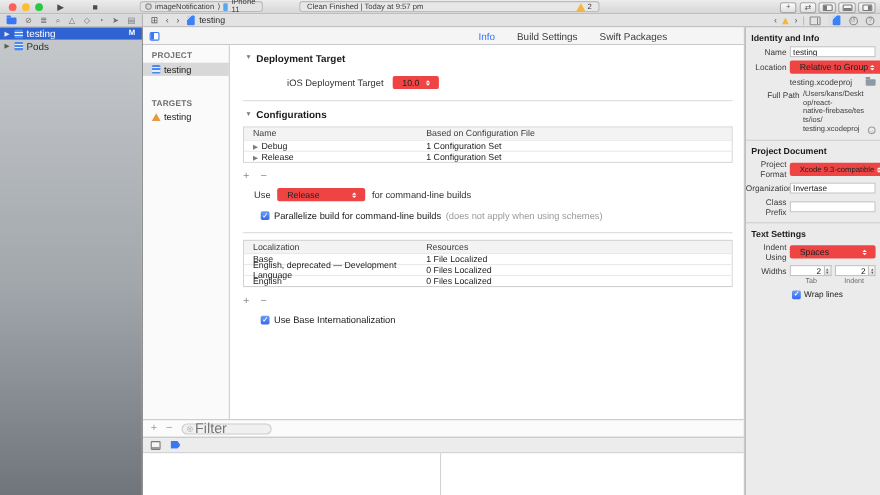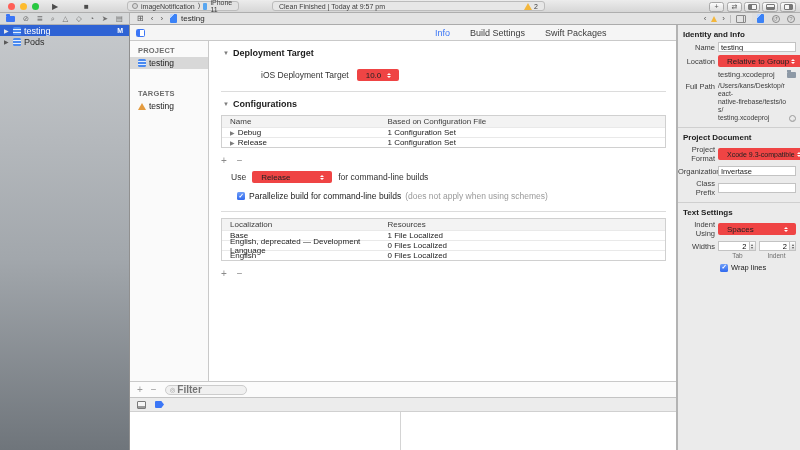--- a/index.html
+++ b/index.html
@@ -99,37 +99,37 @@
   .check-row { margin:8px 0 0 28px; display:flex; align-items:center; gap:4px; font-size:8.5px; color:#222; }
   .cb { width:8px; height:8px; border-radius:1.5px; background:linear-gradient(#6f9ef8,#3069ee); position:relative; flex-shrink:0; }
   .cb::after { content:"✓"; position:absolute; left:1.5px; top:-0.5px; color:#fff; font-size:6.5px; font-weight:bold; }
   .note { color:#9a9a9a; }
   .filterbar { position:absolute; left:0; top:356px; right:0; height:16px; border-top:1px solid #c9c9c9;
     background:#fbfbfb; display:flex; align-items:center; gap:8px; padding-left:7px; }
   .filterbar .pm { font-size:10px; color:#9a9a9a; line-height:10px; }
   .filter-field { width:82px; height:10px; border:1px solid #cccccc; border-radius:5px; background:#f0f0f0;
     display:flex; align-items:center; gap:2px; padding:0 4px; }
   .filter-field .fi { font-size:6.5px; color:#9a9a9a; }
-  .filter-field input { border:none; background:transparent; outline:none; width:60px; font-size:10px;
-    font-family:inherit; color:#444;font-weight:bold; }
+  .filter-field input { border:none; background:transparent; outline:none; width:60px; font-size:13px;
+    font-family:inherit; color:#444; }
   .debugbar { position:absolute; left:0; top:372px; right:0; height:14px; background:#ececec;
     border-top:1px solid #c4c4c4; display:flex; align-items:center; gap:9px; padding-left:7px; }
   .dbg-toggle { width:9px; height:8px; border:1px solid #7a7a7a; border-radius:1px;
     background:linear-gradient(0deg,#9a9a9a 0 2px,#f5f5f5 2px); }
   .bp-badge { width:9px; height:7px; background:#3b76f6; border-radius:1px;
     clip-path:polygon(0 0,70% 0,100% 50%,70% 100%,0 100%); }
   .panes { position:absolute; left:0; top:386px; right:0; bottom:0; background:#fff; border-top:1px solid #d0d0d0; }
   .pane-div { position:absolute; left:270px; top:0; bottom:0; width:1px; background:#d4d4d4; }
 
   
   .inspector { position:absolute; left:677px; top:25px; width:123px; height:425px; background:#ebebeb;
     border-left:1px solid #b3b3b3; font-size:7.5px; color:#3c3c3c; }
   .ititle { margin:5px 0 0 5px; font-size:8px; font-weight:bold; color:#1c1c1c; }
   .irow { display:flex; align-items:center; margin:3px 4px 0 0; }
-  .irow.top { align-items:flex-start; }
+  .irow.top { align-items:flex-start;padding-left:12px; }
   .ilabel { width:37px; text-align:right; flex-shrink:0; font-size:7.5px; }
   .ival { flex:1; margin-left:3px; }
   .ifield { flex:1; margin-left:3px; height:10px; background:#fff; border:1px solid #c3c3c3;
     font-size:7.5px; padding:0 2px; font-family:inherit; color:#222; outline:none; min-width:0; }
   .ipopup { flex:1; margin-left:3px; height:10px; }
   .filefolder { width:9px; height:6px; background:#8d99a6; border-radius:1px; position:relative; margin-left:3px; flex-shrink:0; }
   .filefolder::before { content:""; position:absolute; left:0; top:-2px; width:4px; height:2px; background:#8d99a6; }
   .path { flex:1; margin-left:3px; font-size:6.8px; line-height:8px; position:relative; padding-right:9px; word-break:break-all; }
   .jump { position:absolute; right:0; bottom:0; width:7px; height:7px; border:1px solid #9a9a9a; border-radius:50%;
     font-size:5px; color:#9a9a9a; display:flex; align-items:center; justify-content:center; }
@@ -330,20 +330,24 @@
       </div>
       <div class="trow">
         <span class="c1">English</span>
         <span class="c2">0 Files Localized</span>
       </div>
     </div>
     <div class="plusminus">
       <span>+</span>
       <span>−</span>
     </div>
+    <div class="check-row">
+      <span class="cb"></span>
+      <span>Use Base Internationalization</span>
+    </div>
   </div>
 
   <div class="filterbar">
     <span class="pm">+</span>
     <span class="pm">−</span>
     <span class="filter-field">
       <span class="fi">◎</span>
       <input placeholder="Filter" style="">
     </span>
   </div>

